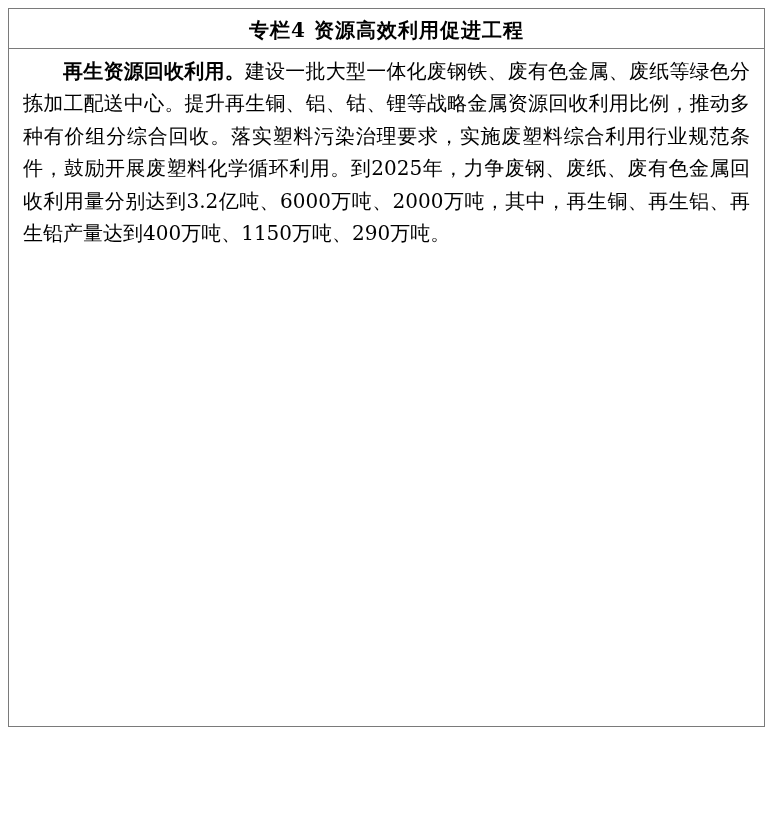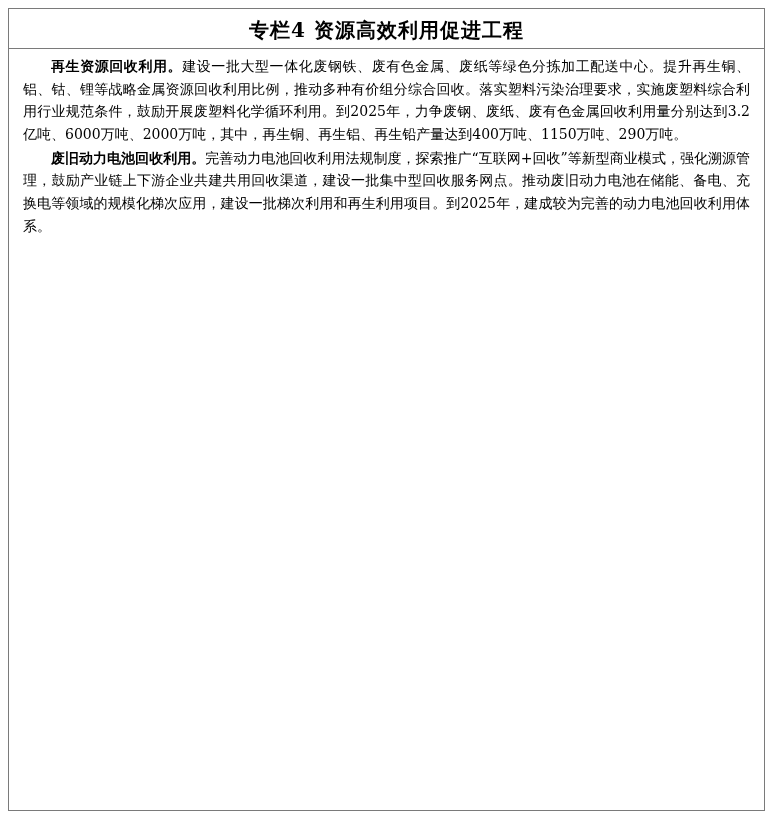--- a/index.html
+++ b/index.html
@@ -11,55 +11,54 @@
     height: 821px;
     background: #ffffff;
     font-family: "DejaVu Serif", "Liberation Serif", serif;
     color: #000000;
   }
   .box {
     position: absolute;
     left: 8px;
     top: 8px;
     width: 757px;
-    height: 803px;
+    height: 719px;
     border: 1px solid #7a7a7a;
     box-sizing: border-box;
     background: #ffffff;
   }
   .title {
     text-align: center;
     font-size: 20px;
     font-weight: bold;
     letter-spacing: 1px;
     padding-top: 8px;
     padding-bottom: 4px;
   }
   .title-rule {
     border-bottom: 1px solid #7a7a7a;
     margin: 0;
   }
   .content {
     padding: 6px 14px 0 14px;
-    font-size: 14px;
+    font-size: 20px;
     line-height: 1.62;
     text-align: justify;
     text-justify: inter-ideograph;
   }
   p {
     margin: 0 0 1px 0;
     text-indent: 2em;
   }
   .lead {
     font-weight: bold;
   }
 </style>
 </head>
 <body>
 
 <div class="box">
   <div class="title">专栏4  资源高效利用促进工程</div>
   <div class="title-rule"></div>
   <div class="content">
     <p><span class="lead">再生资源回收利用。</span><span>建设一批大型一体化废钢铁、废有色金属、废纸等绿色分拣加工配送中心。提升再生铜、铝、钴、锂等战略金属资源回收利用比例，推动多种有价组分综合回收。落实塑料污染治理要求，实施废塑料综合利用行业规范条件，鼓励开展废塑料化学循环利用。到2025年，力争废钢、废纸、废有色金属回收利用量分别达到3.2亿吨、6000万吨、2000万吨，其中，再生铜、再生铝、再生铅产量达到400万吨、1150万吨、290万吨。</span></p>
-    <p><span class="lead">废旧动力电池回收利用。</span><span>完善动力电池回收利用法规制度，探索推广“互联网+回收”等新型商业模式，强化溯源管理，鼓励产业链上下游企业共建共用回收渠道，建设一批集中型回收服务网点。推动废旧动力电池在储能、备电、充换电等领域的规模化梯次应用，建设一批梯次利用和再生利用项目。到2025年，建成较为完善的动力电池回收利用体系。</span></p>
   </div>
 </div>
 
 </body></html>

